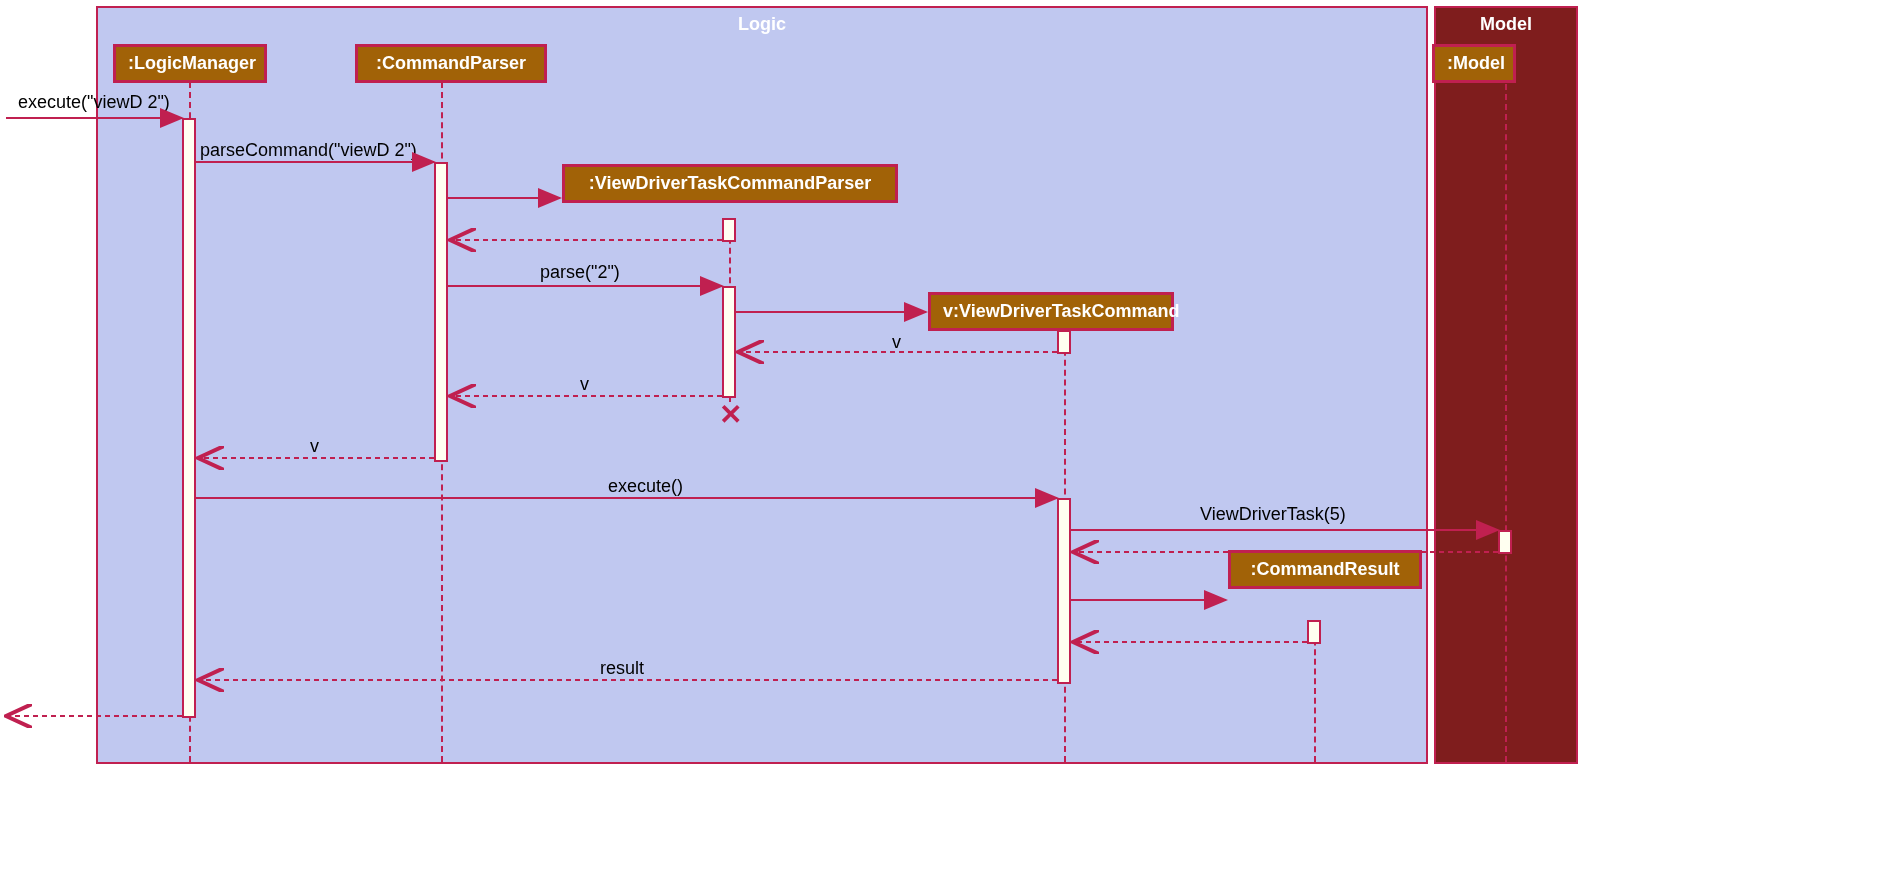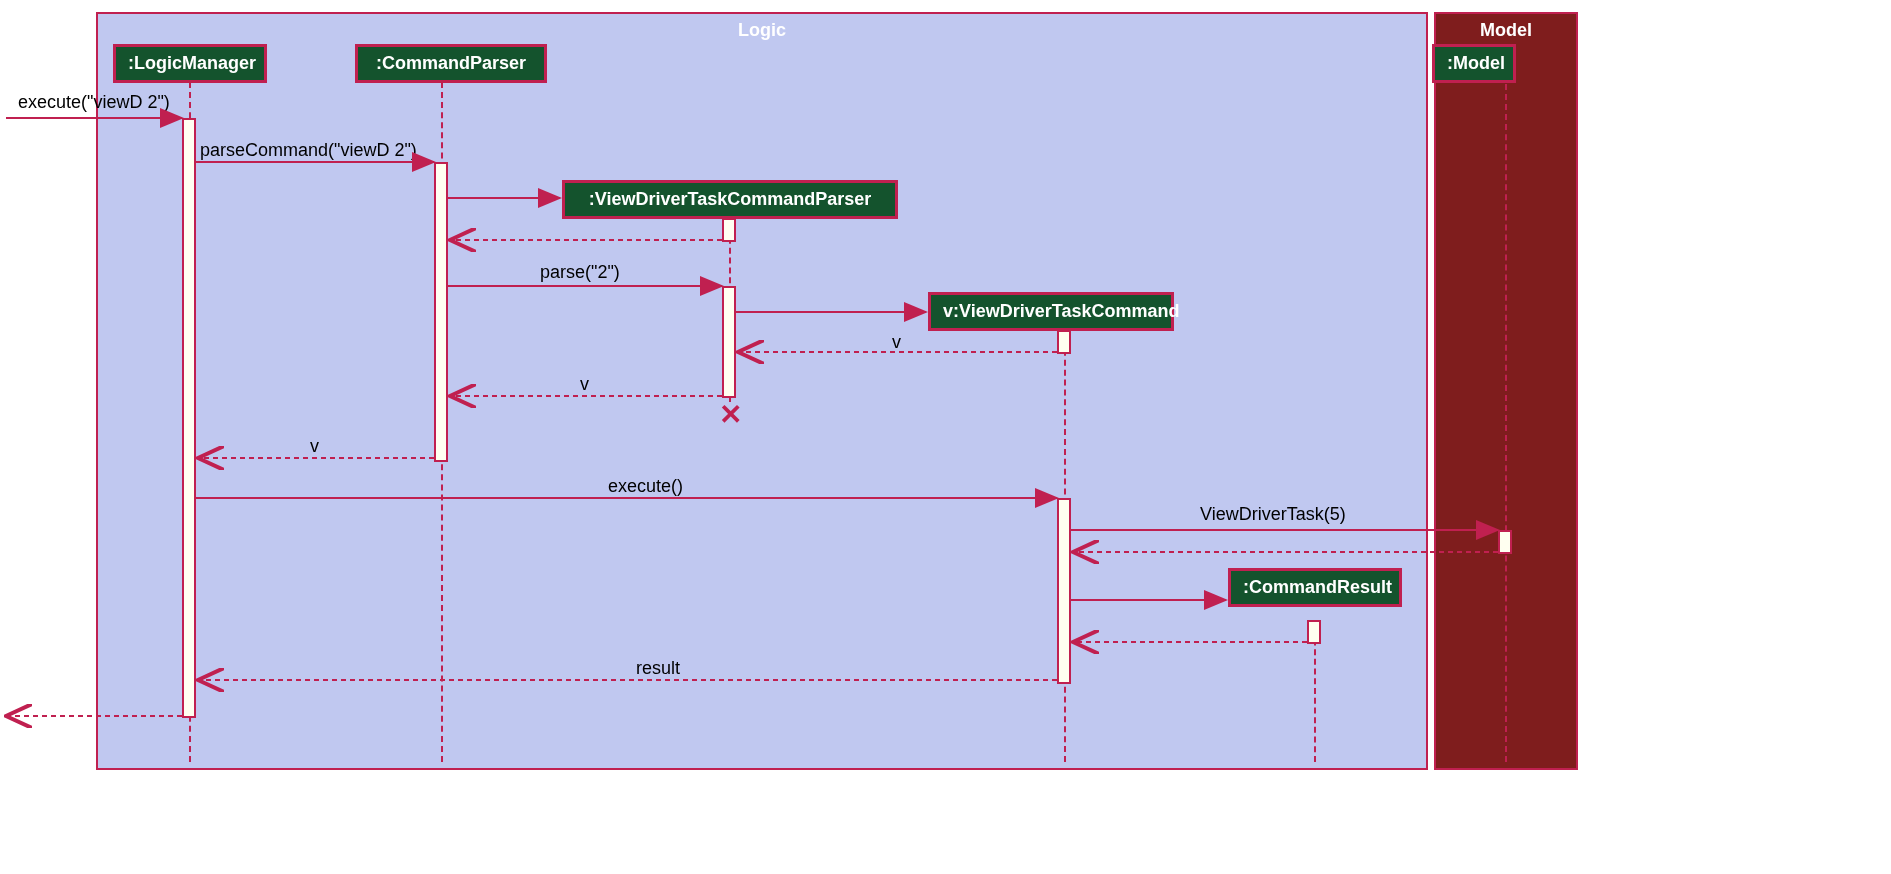--- a/index.html
+++ b/index.html
@@ -9,21 +9,20 @@
     background: #ffffff;
     width: 1891px;
     height: 874px;
     position: relative;
     overflow: hidden;
   }
   .frame {
     position: absolute;
     border: 2px solid #c02050;
     box-sizing: border-box;
-    margin-top: 6px;
   }
   .frame-logic {
     left: 96px;
     top: 6px;
     width: 1332px;
     height: 758px;
     background: #c0c8f0;
   }
   .frame-model {
     left: 1434px;
@@ -34,21 +33,21 @@
   }
   .frame-title {
     position: absolute;
     top: 6px;
     font-weight: bold;
     font-size: 18px;
     color: #ffffff;
   }
   .participant {
     position: absolute;
-    background: #14532d;
+    background: #a16207;
     border: 3px solid #c02050;
     color: #ffffff;
     font-weight: bold;
     font-size: 18px;
     padding: 6px 12px;
     box-sizing: border-box;
     text-align: center;
   }
   .lifeline {
     position: absolute;
@@ -98,27 +97,27 @@
 <div class="lifeline" style="left:1064px; top:330px; height:432px;"></div>
 <div class="lifeline" style="left:1314px; top:620px; height:142px;"></div>
 <div class="lifeline" style="left:1505px; top:84px; height:678px;"></div>
 
 <div class="participant" style="left:113px; top:44px; width:154px;">
   <span>:LogicManager</span>
 </div>
 <div class="participant" style="left:355px; top:44px; width:192px;">
   <span>:CommandParser</span>
 </div>
-<div class="participant" style="left:562px; top:180px; width:336px;">
+<div class="participant" style="left:562px; top:164px; width:336px;">
   <span>:ViewDriverTaskCommandParser</span>
 </div>
 <div class="participant" style="left:928px; top:292px; width:246px;">
   <span>v:ViewDriverTaskCommand</span>
 </div>
-<div class="participant" style="left:1228px; top:568px; width:174px;">
+<div class="participant" style="left:1228px; top:550px; width:194px;">
   <span>:CommandResult</span>
 </div>
 <div class="participant" style="left:1432px; top:44px; width:84px;">
   <span>:Model</span>
 </div>
 
 <div class="activation" style="left:182px; top:118px; height:600px;"></div>
 <div class="activation" style="left:434px; top:162px; height:300px;"></div>
 <div class="activation" style="left:722px; top:218px; height:24px;"></div>
 <div class="activation" style="left:722px; top:286px; height:112px;"></div>
@@ -130,21 +129,21 @@
 <div class="destroy-x" style="left:719px; top:408px;">✕</div>
 
 <div class="msg-label" style="left:18px;  top:92px;">execute("viewD 2")</div>
 <div class="msg-label" style="left:200px; top:140px;">parseCommand("viewD 2")</div>
 <div class="msg-label" style="left:540px; top:262px;">parse("2")</div>
 <div class="msg-label" style="left:892px; top:332px;">v</div>
 <div class="msg-label" style="left:580px; top:374px;">v</div>
 <div class="msg-label" style="left:310px; top:436px;">v</div>
 <div class="msg-label" style="left:608px; top:476px;text-align:center;">execute()</div>
 <div class="msg-label" style="left:1200px;top:504px;">ViewDriverTask(5)</div>
-<div class="msg-label" style="left:600px; top:658px;margin-left:36px;">result</div>
+<div class="msg-label" style="left:600px; top:658px;">result</div>
 
 <svg class="arrows">
   <defs>
     <marker id="solidHead" markerWidth="12" markerHeight="10" refX="11" refY="5" orient="auto">
       <path d="M0,0 L12,5 L0,10 Z" fill="#c02050"></path>
     </marker>
     <marker id="openHead" markerWidth="14" markerHeight="12" refX="13" refY="6" orient="auto">
       <path d="M0,0 L13,6 L0,12" fill="none" stroke="#c02050" stroke-width="2"></path>
     </marker>
   </defs>

